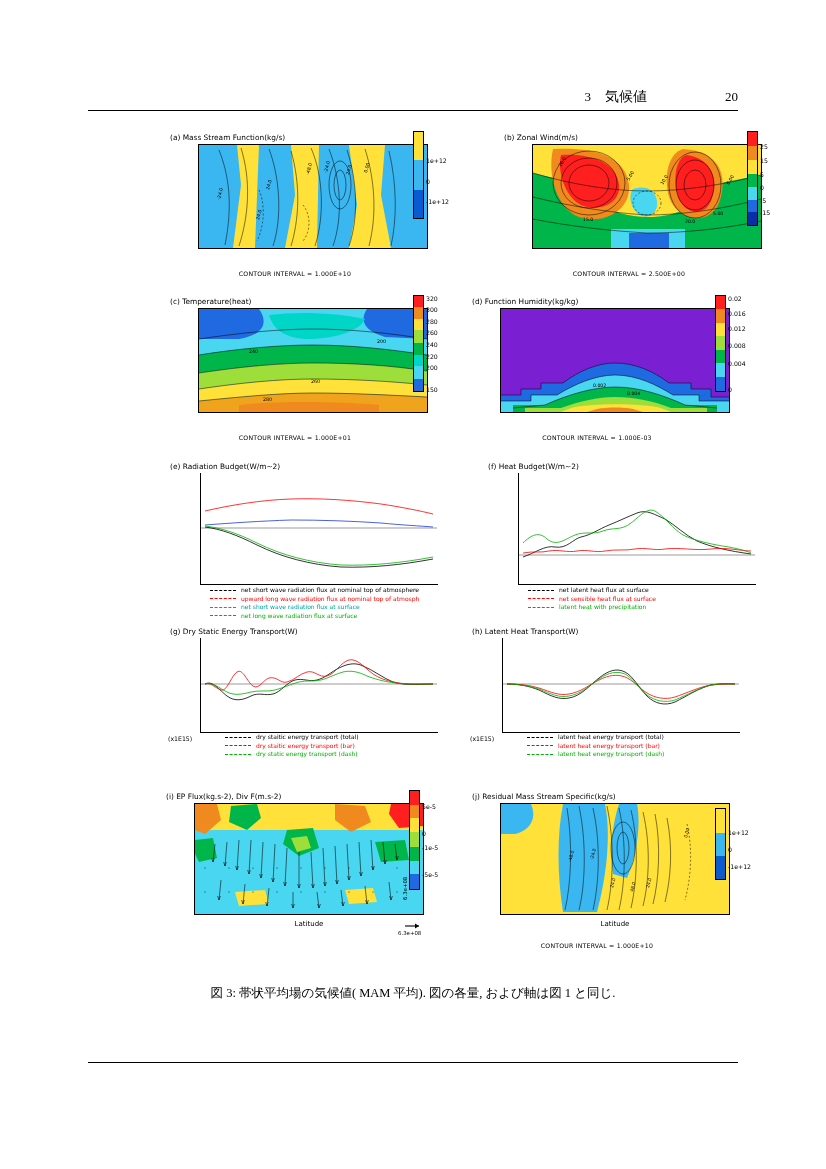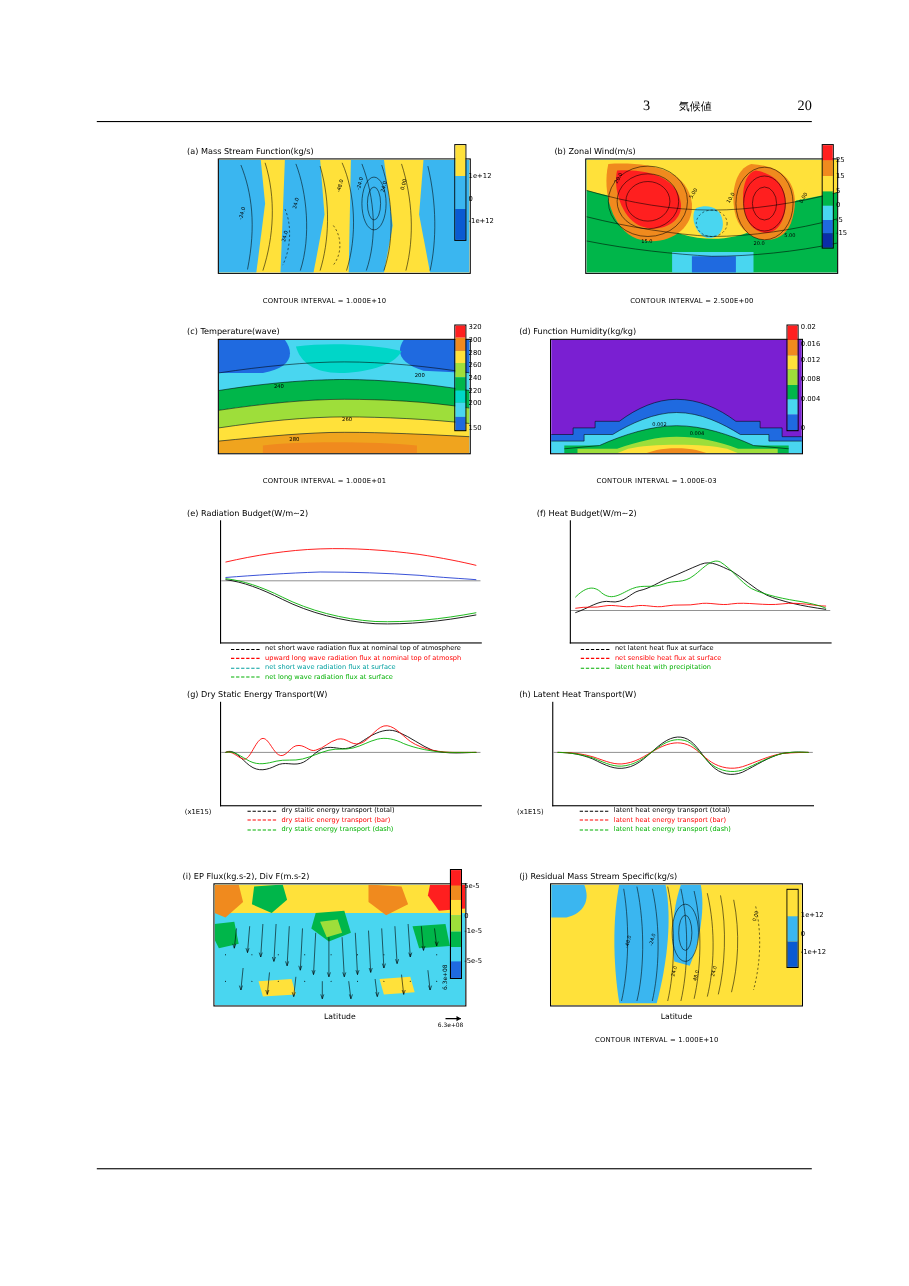--- a/index.html
+++ b/index.html
@@ -13,21 +13,21 @@
   }
   .page{position:absolute;left:0;top:0;width:826px;height:1169px;}
 
   
   .header{
     position:absolute;left:88px;top:88px;width:650px;
     display:flex;justify-content:flex-end;align-items:baseline;
     font-size:13px;
   }
   .header .chap{margin-right:14px;}
-  .header .chaptitle{margin-right:78px;font-family:"DejaVu Sans",sans-serif;font-size:10px;margin-left:12px;}
+  .header .chaptitle{margin-right:78px;font-family:"DejaVu Sans",sans-serif;font-size:14px;}
   .header .pageno{font-size:13px;}
   .headrule{position:absolute;left:88px;top:110px;width:650px;height:1px;background:#000;}
 
   
   .footrule{position:absolute;left:88px;top:1062px;width:650px;height:1px;background:#000;}
   .footer{position:absolute;left:88px;top:1068px;width:650px;display:flex;justify-content:space-between;font-size:11px;}
   .footer .fl{font-family:"DejaVu Sans Mono",monospace;font-size:10px;}
   .footer .fr{font-family:"Liberation Serif",serif;font-size:11px;}
 
   
@@ -189,21 +189,21 @@
       <div class="cblab" style="top:30%;">15</div>
       <div class="cblab" style="top:45%;">5</div>
       <div class="cblab" style="top:59%;">0</div>
       <div class="cblab" style="top:73%;">-5</div>
       <div class="cblab" style="top:86%;">-15</div>
     </div>
     <div class="ci" style="top:137px;left:10px;width:230px;">CONTOUR INTERVAL = 2.500E+00</div>
   </div>
 
   <div class="panel" style="left:170px;top:297px;width:260px;">
-    <div class="ptitle">(c) Temperature(wave)</div>
+    <div class="ptitle">(c) Temperature(heat)</div>
     <div class="plot" style="width:230px;height:105px;margin-left:28px;">
       <svg width="228" height="103" viewBox="0 0 228 103" preserveAspectRatio="none">
         <rect x="0" y="0" width="228" height="103" fill="#49d6f0"></rect>
         <path d="M0,0 L60,0 C70,14 64,26 40,30 L0,30 Z" fill="#1f6ae0"></path>
         <path d="M168,0 L228,0 L228,30 L186,28 C166,22 160,12 168,0 Z" fill="#1f6ae0"></path>
         <path d="M70,6 C100,2 140,4 166,10 C160,24 130,30 110,30 C86,30 74,20 70,6 Z" fill="#00d6c8"></path>
         <path d="M0,46 C50,38 90,36 114,36 C150,36 190,40 228,46 L228,62 C180,56 140,54 114,54 C80,54 40,58 0,64 Z" fill="#00b64a"></path>
         <path d="M0,64 C40,58 80,54 114,54 C150,54 190,56 228,62 L228,76 C190,72 150,70 114,70 C80,70 40,74 0,80 Z" fill="#9ede3a"></path>
         <path d="M0,80 C40,74 80,70 114,70 C150,70 190,72 228,76 L228,88 C190,86 150,84 114,84 C80,84 40,88 0,92 Z" fill="#ffe13a"></path>
         <path d="M0,92 C40,88 80,84 114,84 C150,84 190,86 228,88 L228,103 L0,103 Z" fill="#f0a41e"></path>
@@ -593,16 +593,17 @@
       <div class="cbseg" style="height:34%;background:#ffe13a;"></div>
       <div class="cbseg" style="height:33%;background:#3ab6f0;"></div>
       <div class="cbseg" style="height:33%;background:#0a5ad2;"></div>
       <div class="cblab" style="top:33%;">1e+12</div>
       <div class="cblab" style="top:57%;">0</div>
       <div class="cblab" style="top:82%;">-1e+12</div>
     </div>
     <div class="ci" style="top:150px;left:10px;width:230px;">CONTOUR INTERVAL = 1.000E+10</div>
   </div>
 
+  <div class="caption">図 3: 帯状平均場の気候値( MAM 平均). 図の各量, および軸は図 1 と同じ.</div>
 
   <div class="footrule"></div>
 
 </div>
 
 </body></html>

